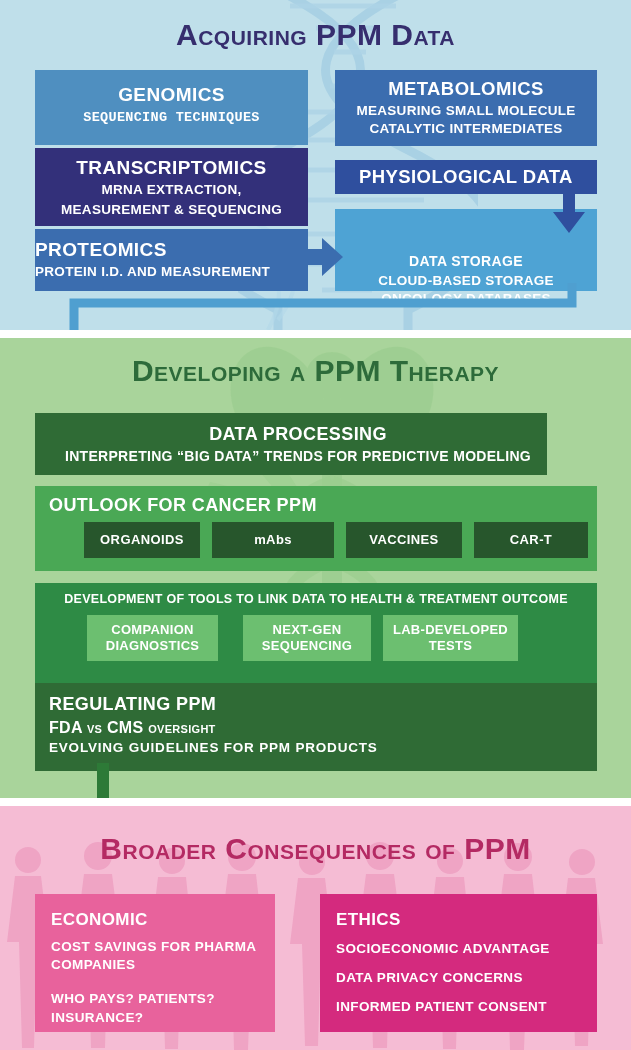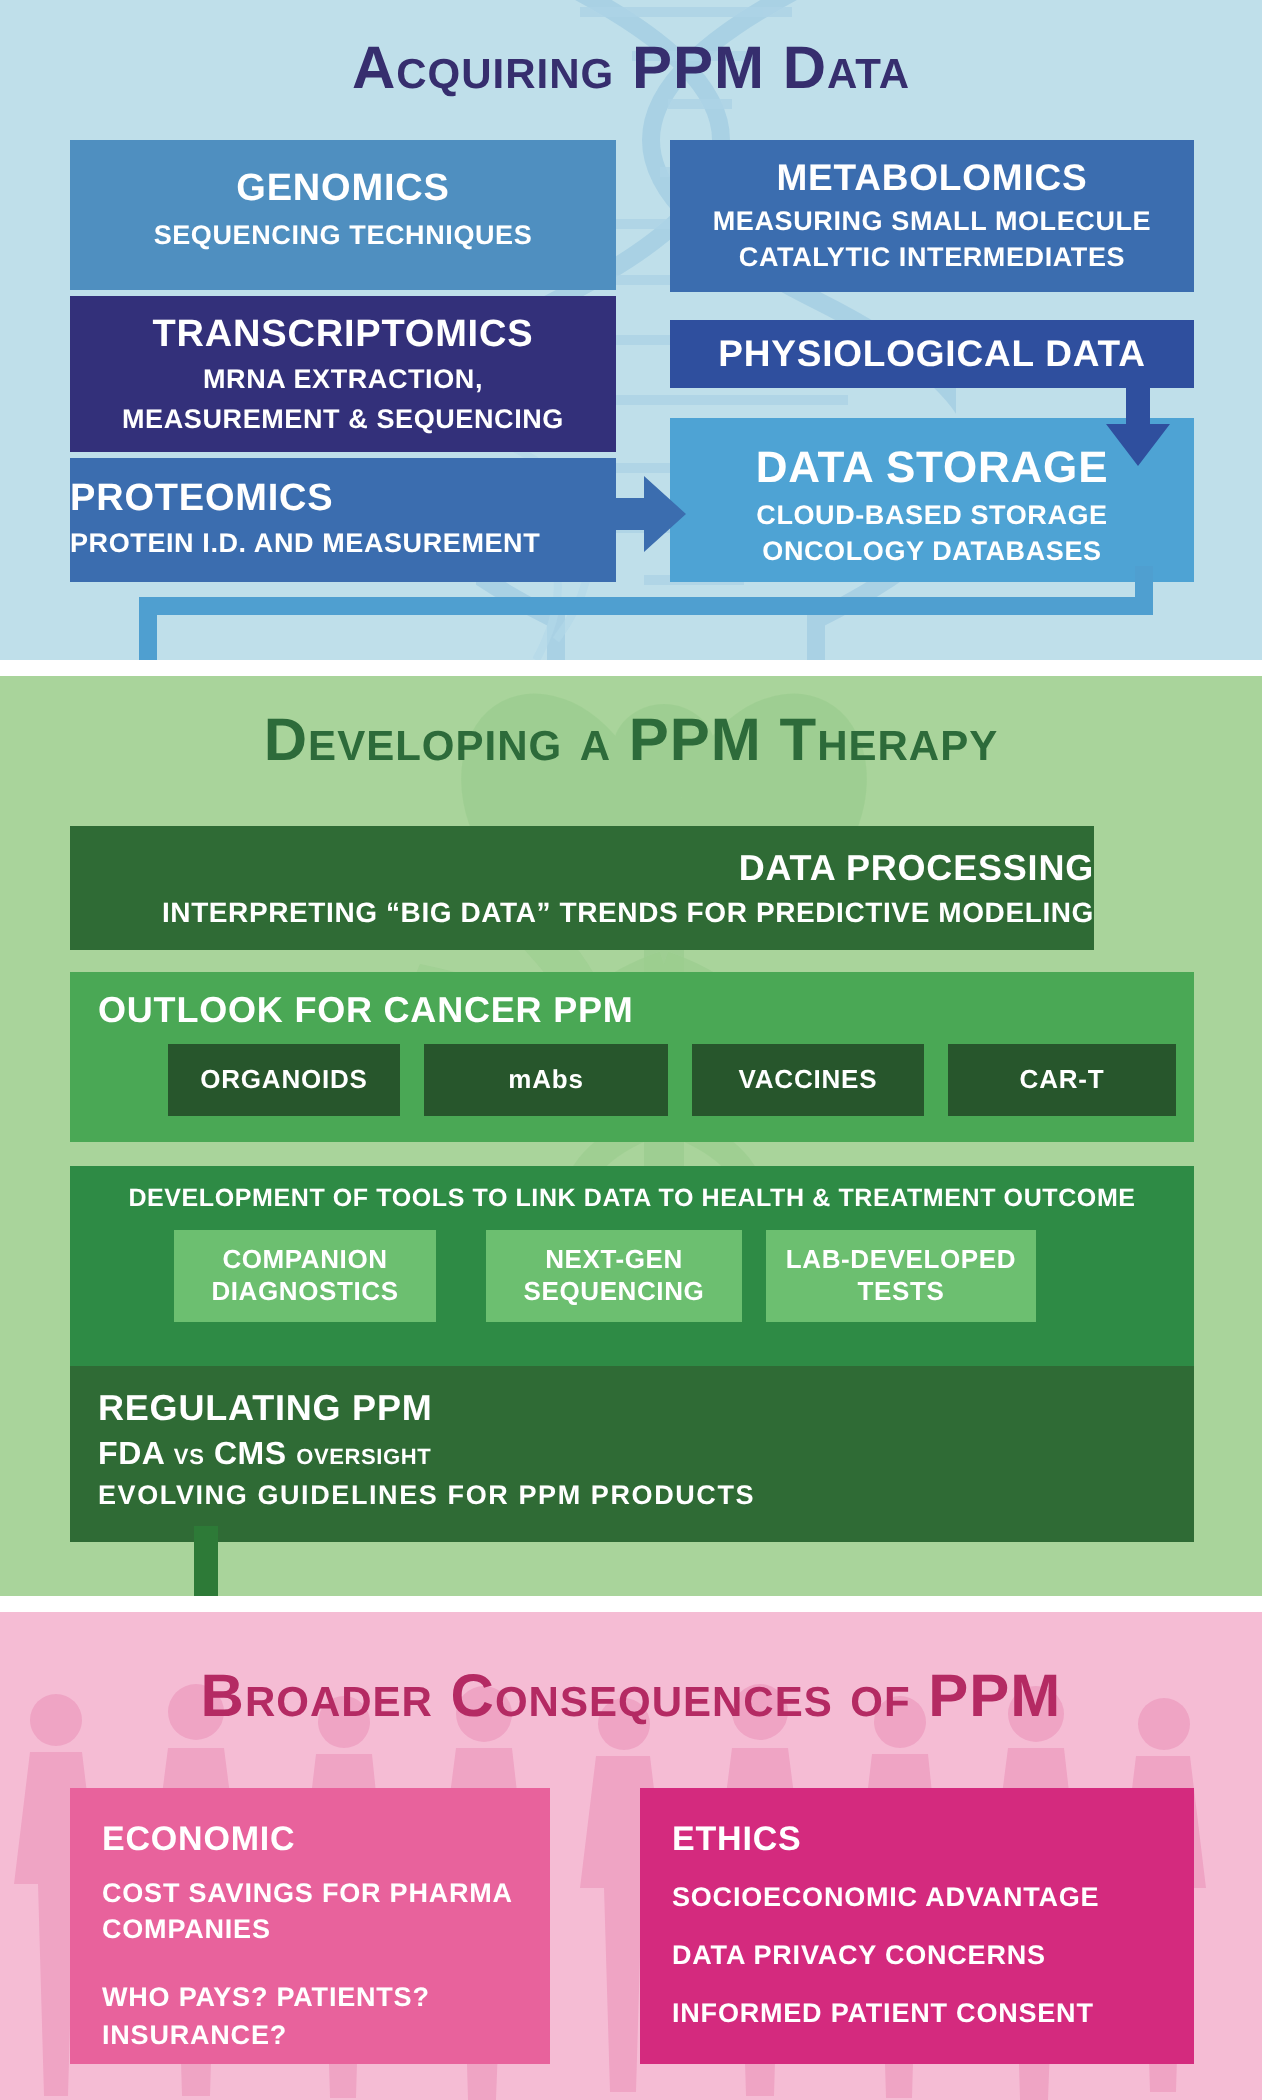--- a/index.html
+++ b/index.html
@@ -54,49 +54,49 @@
 
   
   .blue-mid{background:#4f8fc0;}
   .blue-dark{background:#33307a;}
   .blue-steel{background:#3b6daf;}
   .blue-deep{background:#2f4f9e;}
   .blue-light{background:#4ea3d4;}
 
   #b-genomics{left:35px;top:70px;width:273px;height:75px;text-align:center;padding-top:14px;}
   #b-genomics .hd{font-size:19px;}
-  #b-genomics .sub{font-size:13.5px;margin-top:5px;}
+  #b-genomics .sub{font-size:13.5px;margin-top:5px;font-family:Liberation Mono, monospace;}
 
   #b-transcript{left:35px;top:148px;width:273px;height:78px;text-align:center;padding-top:9px;}
   #b-transcript .hd{font-size:19px;}
   #b-transcript .sub{font-size:13.5px;margin-top:4px;}
 
   #b-proteomics{left:35px;top:229px;width:273px;height:62px;text-align:left;padding-top:10px;}
   #b-proteomics .hd{font-size:19px;}
   #b-proteomics .sub{font-size:13.5px;margin-top:4px;}
 
   #b-metabolomics{left:335px;top:70px;width:262px;height:76px;text-align:center;padding-top:9px;}
   #b-metabolomics .hd{font-size:18.5px;}
   #b-metabolomics .sub{font-size:13.5px;margin-top:3px;}
 
   #b-physio{left:335px;top:160px;width:262px;height:34px;text-align:center;padding-top:7px;}
   #b-physio .hd{font-size:18.5px;}
 
   #b-storage{left:335px;top:209px;width:262px;height:82px;text-align:center;padding-top:13px;}
-  #b-storage .hd{font-size:22px;}
+  #b-storage .hd{font-size:14px;margin-top:32px;}
   #b-storage .sub{font-size:13.5px;margin-top:3px;}
 
   
   .g-dark{background:#2f6b35;}
   .g-mid{background:#4aa855;}
   .g-deep{background:#2e8b45;}
   .g-chip-dark{background:#27562c;}
   .g-chip-light{background:#6cbf70;}
 
-  #b-dataproc{left:35px;top:75px;width:512px;height:62px;padding:11px 0 0 14px;text-align:right;}
+  #b-dataproc{left:35px;top:75px;width:512px;height:62px;padding:11px 0 0 14px;text-align:center;}
   #b-dataproc .hd{font-size:18px;}
   #b-dataproc .sub{font-size:14px;margin-top:4px;font-weight:700;}
 
   #b-outlook{left:35px;top:148px;width:562px;height:85px;padding:9px 0 0 14px;text-align:left;}
   #b-outlook .hd{font-size:18px;}
 
   .chip{
     position:absolute;box-sizing:border-box;color:#ffffff;
     display:flex;align-items:center;justify-content:center;
     font-weight:700;font-size:13px;letter-spacing:.4px;line-height:1.15;

